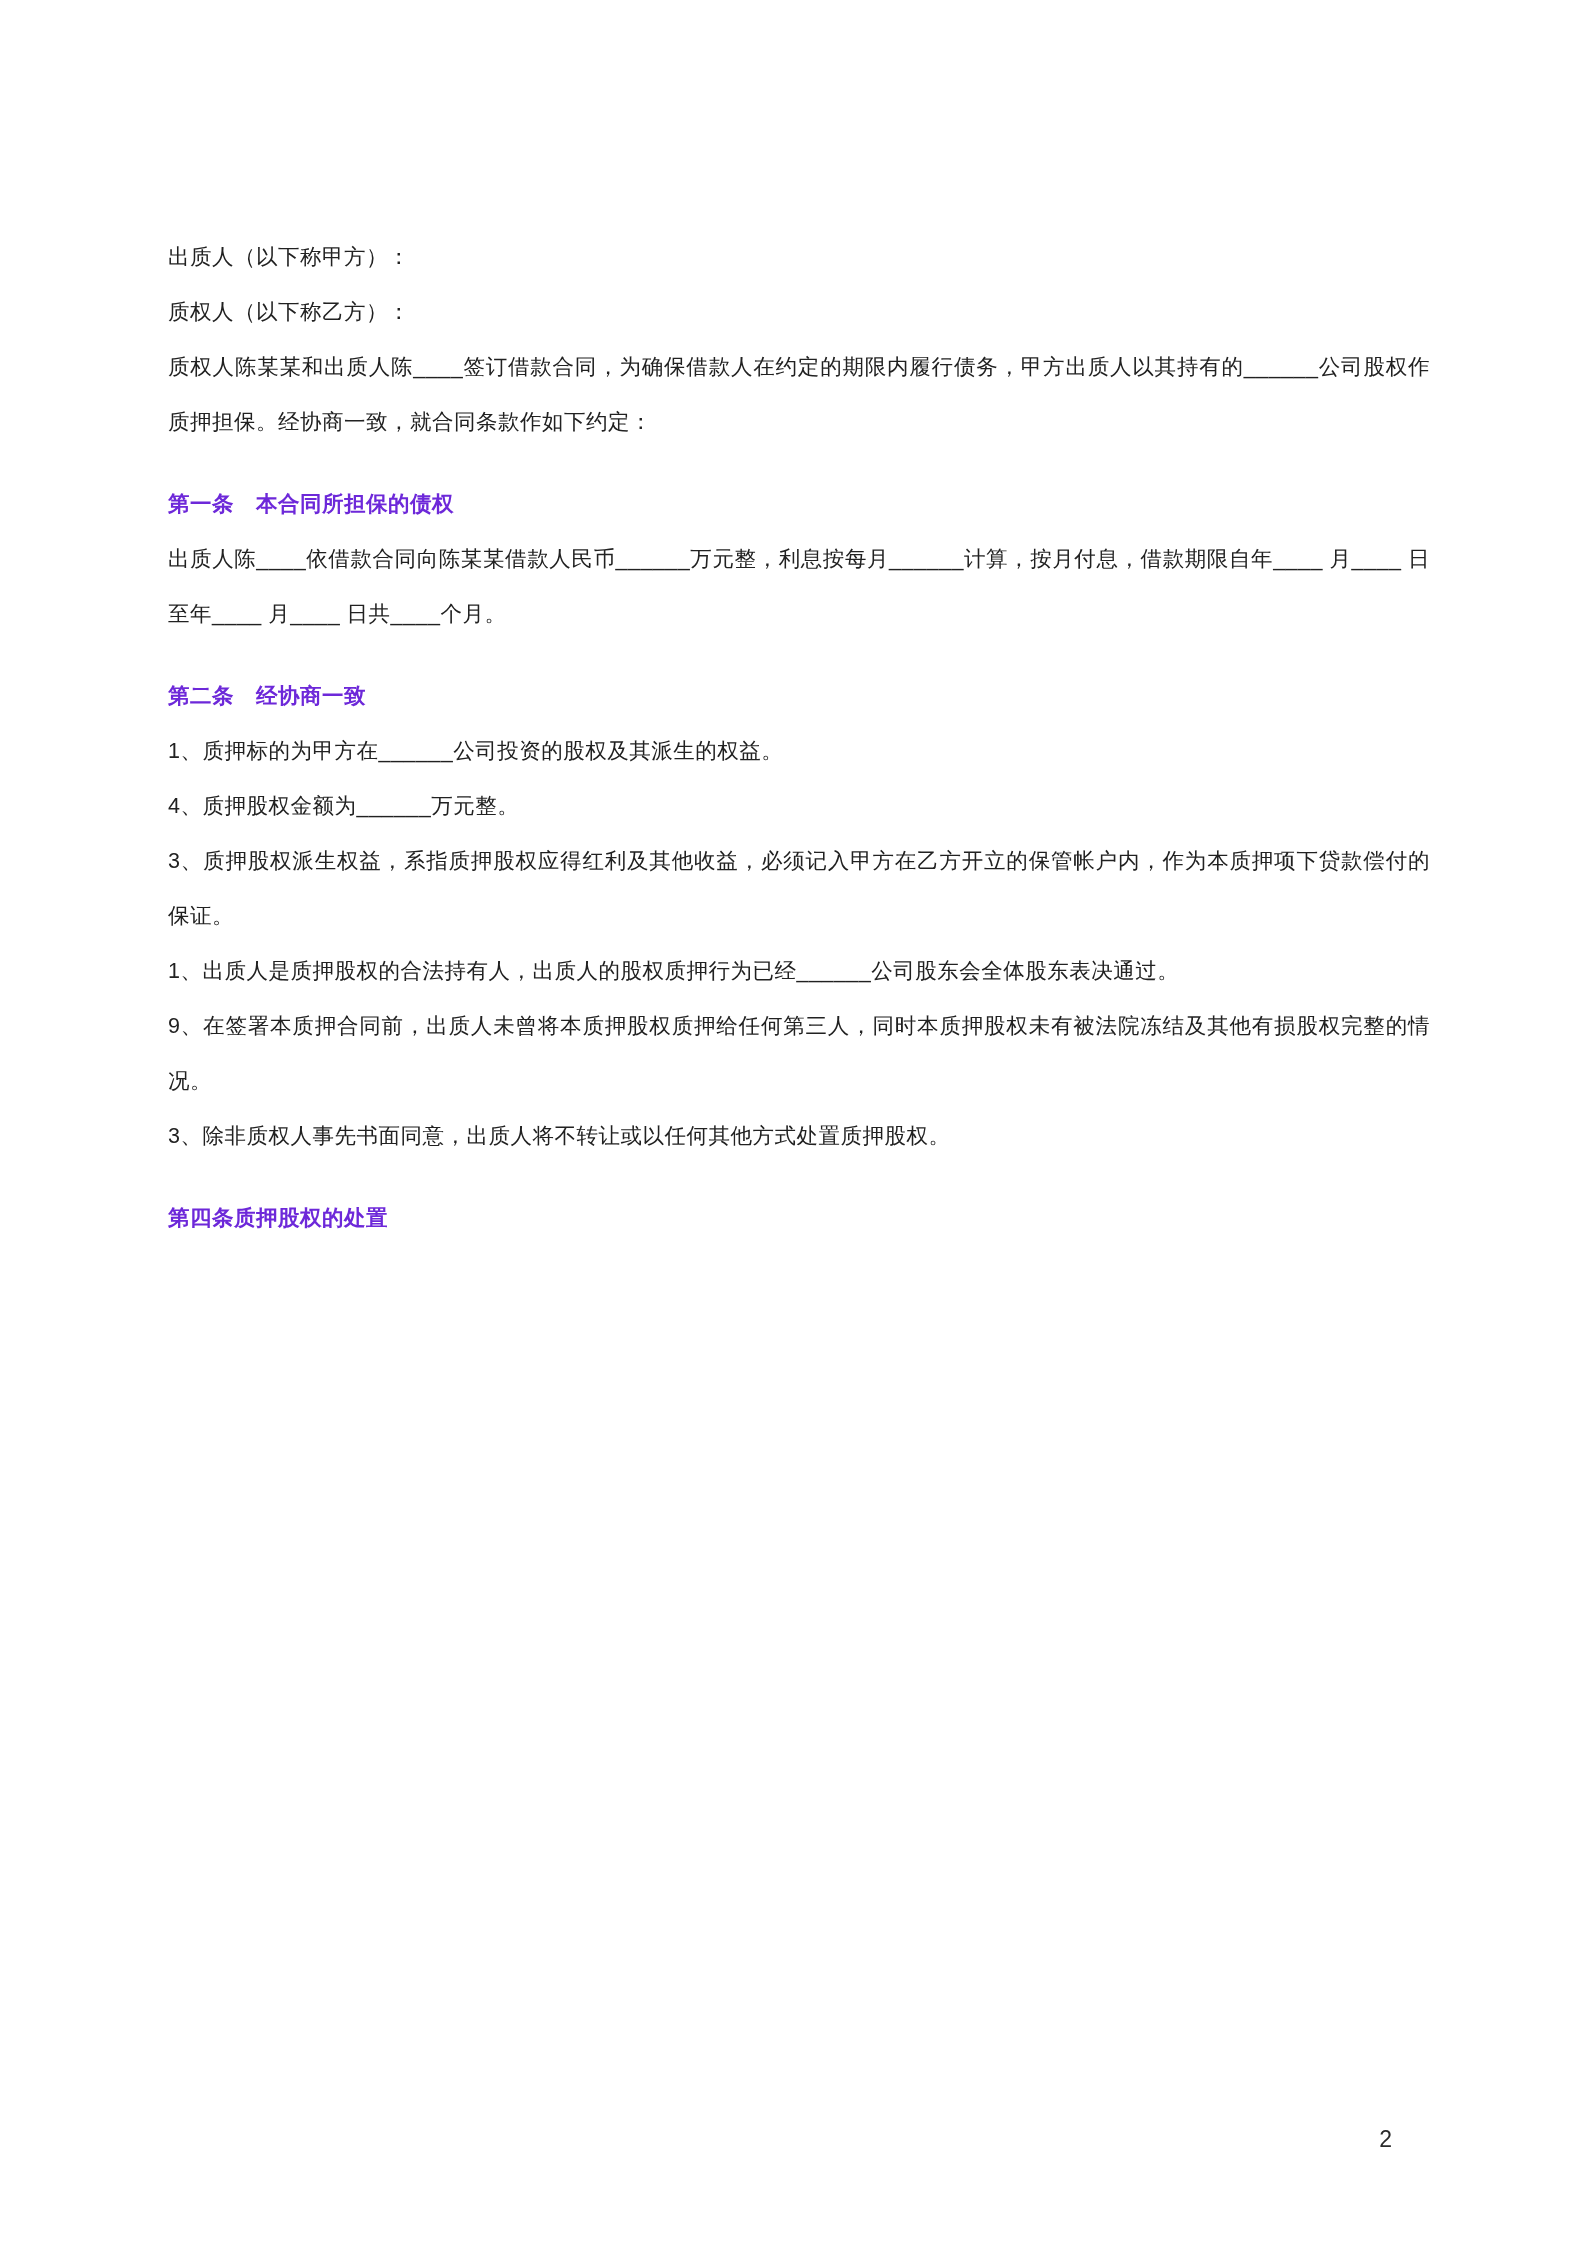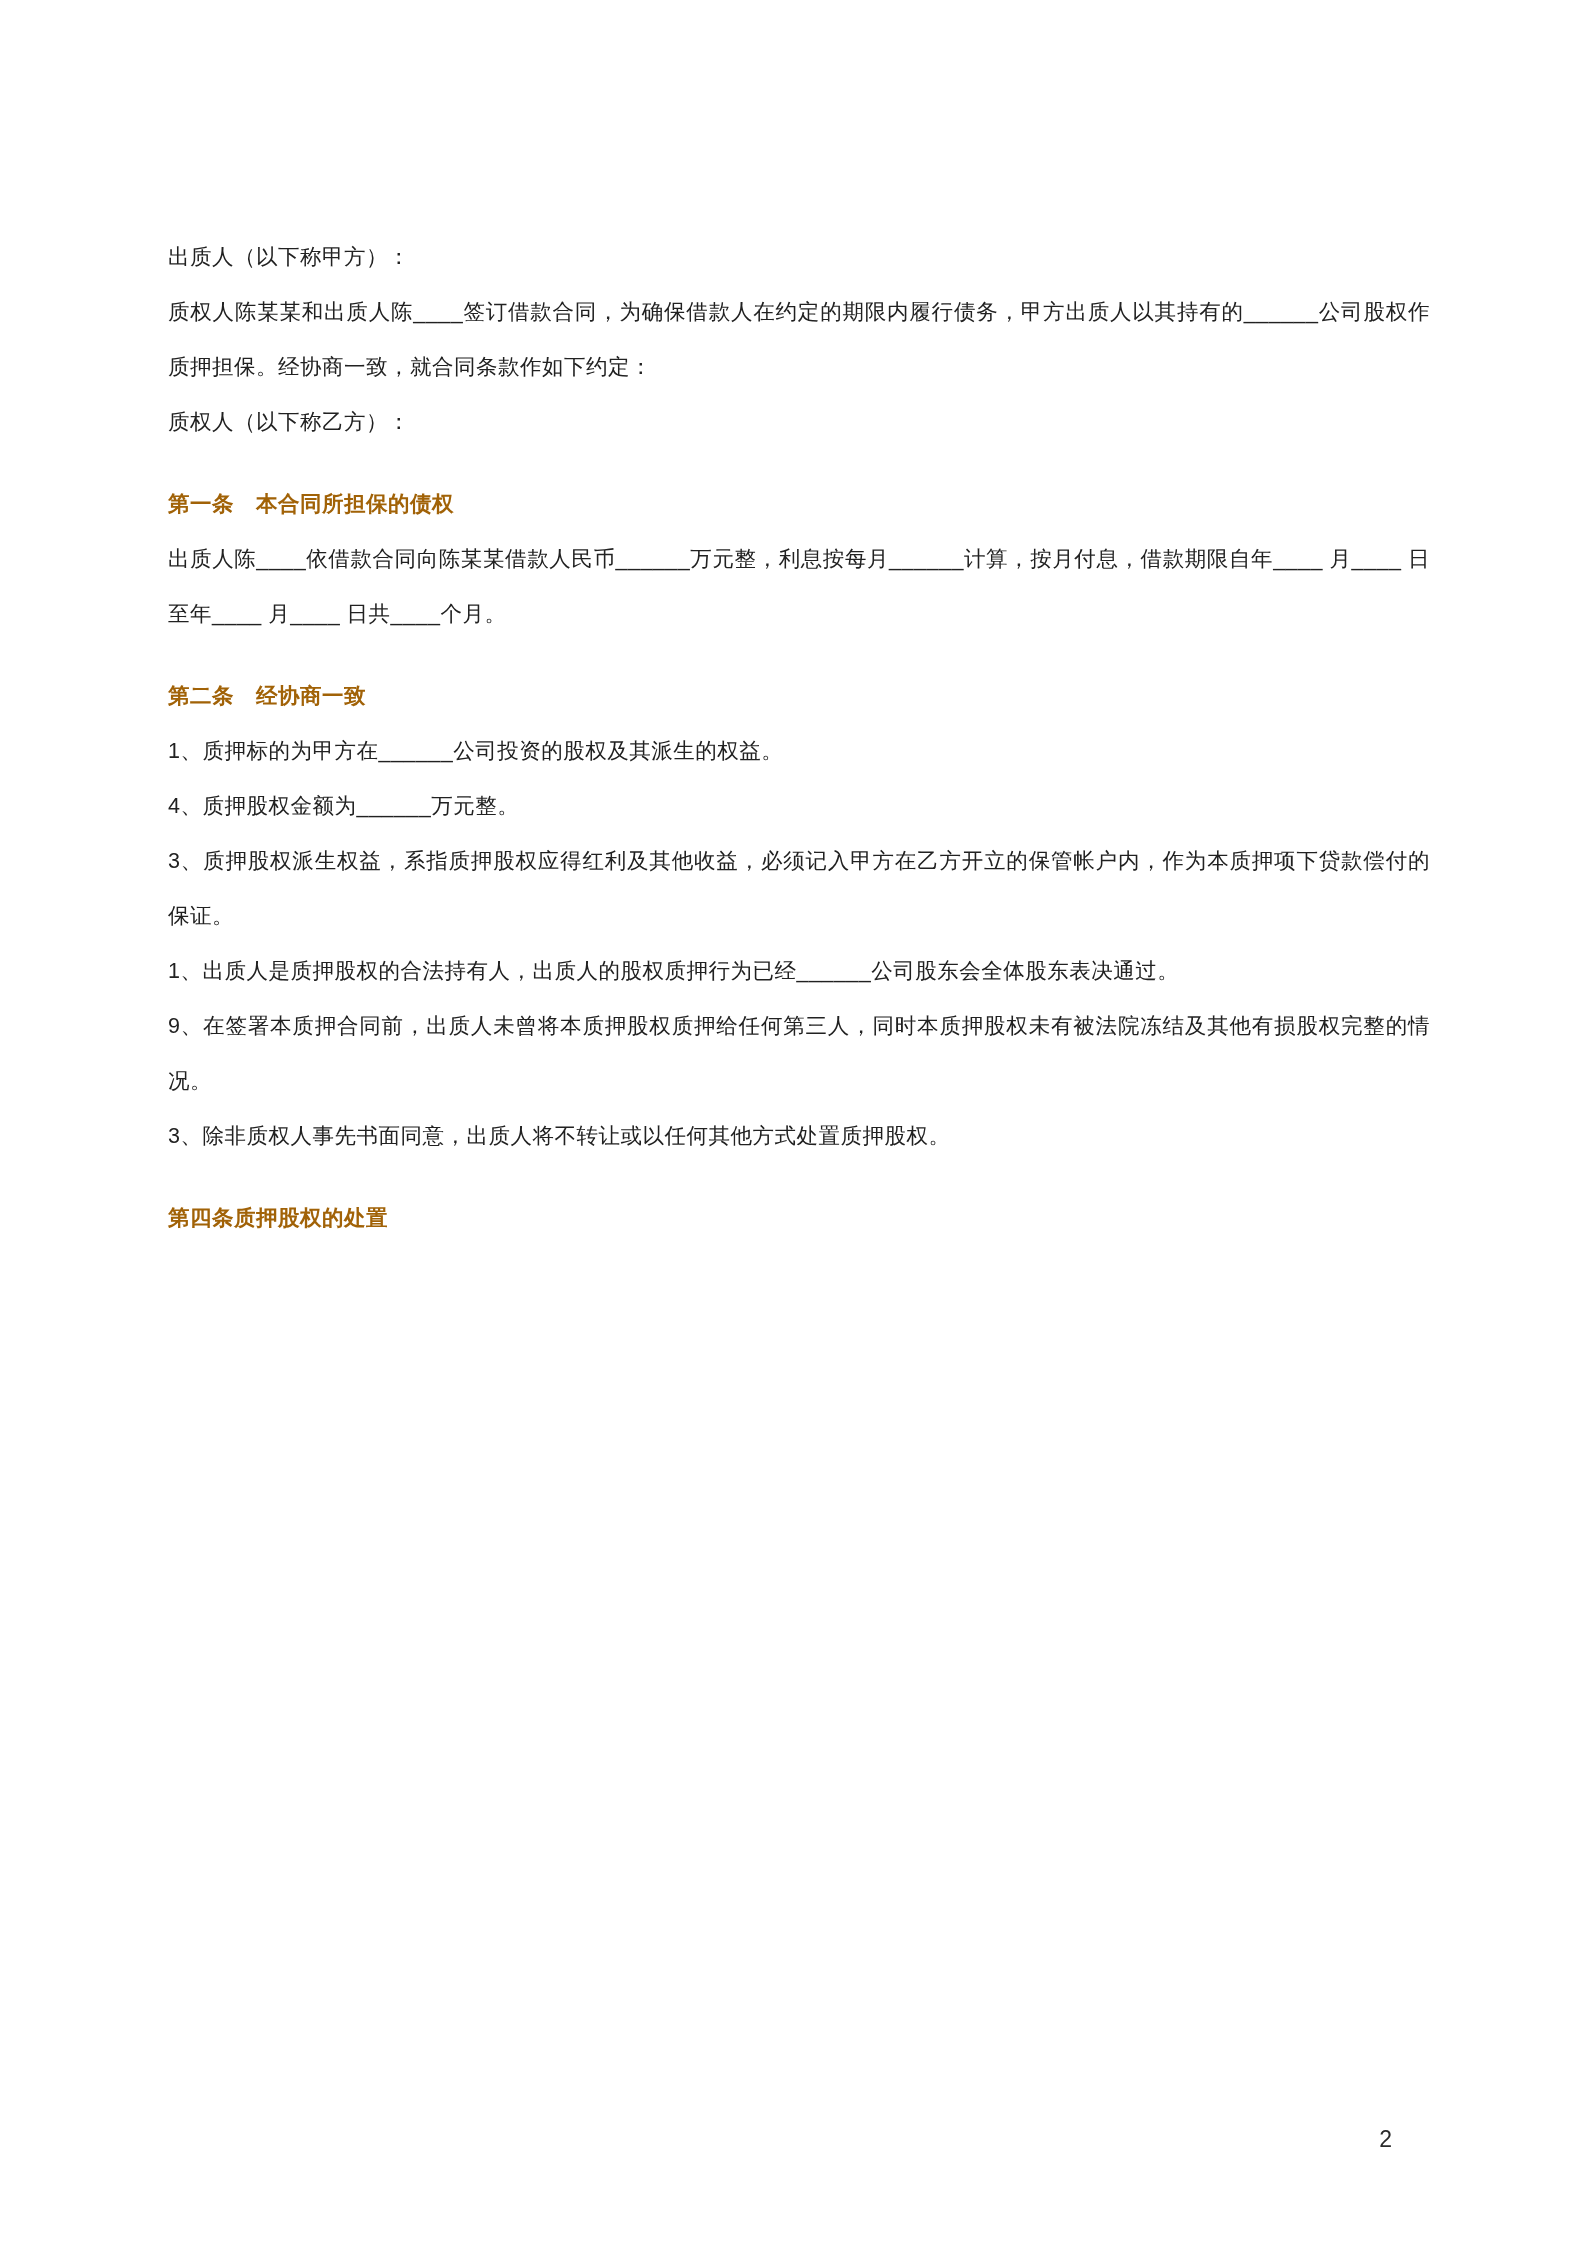--- a/index.html
+++ b/index.html
@@ -38,42 +38,42 @@
     text-align: justify;
     color: #212121;
     word-break: break-all;
   }
   .heading {
     margin: 27px 0 0 0;
     font-size: 21.5px;
     line-height: 55px;
     font-weight: 700;
     letter-spacing: 0.5px;
-    color: #a16207;
+    color: #6d28d9;
   }
   .page-number {
     position: absolute;
     left: 1352px;
     top: 2122px;
     width: 40px;
     text-align: right;
     font-size: 23px;
     line-height: 30px;
     color: #2b2b2b;
     font-weight: 400;
   }
 </style>
 </head>
 <body>
 
 <div class="page">
   <div class="content" id="doc-content">
       <div class="para">出质人（以下称甲方）：</div>
+      <div class="para">质权人（以下称乙方）：</div>
       <div class="para">质权人陈某某和出质人陈____签订借款合同，为确保借款人在约定的期限内履行债务，甲方出质人以其持有的______公司股权作质押担保。经协商一致，就合同条款作如下约定：</div>
-      <div class="para">质权人（以下称乙方）：</div>
       <div class="heading">第一条　本合同所担保的债权</div>
       <div class="para">出质人陈____依借款合同向陈某某借款人民币______万元整，利息按每月______计算，按月付息，借款期限自年____ 月____ 日至年____ 月____ 日共____个月。</div>
       <div class="heading">第二条　经协商一致</div>
       <div class="para">1、质押标的为甲方在______公司投资的股权及其派生的权益。</div>
       <div class="para">4、质押股权金额为______万元整。</div>
       <div class="para">3、质押股权派生权益，系指质押股权应得红利及其他收益，必须记入甲方在乙方开立的保管帐户内，作为本质押项下贷款偿付的保证。</div>
       <div class="para">1、出质人是质押股权的合法持有人，出质人的股权质押行为已经______公司股东会全体股东表决通过。</div>
       <div class="para">9、在签署本质押合同前，出质人未曾将本质押股权质押给任何第三人，同时本质押股权未有被法院冻结及其他有损股权完整的情况。</div>
       <div class="para">3、除非质权人事先书面同意，出质人将不转让或以任何其他方式处置质押股权。</div>
       <div class="heading">第四条质押股权的处置</div>

